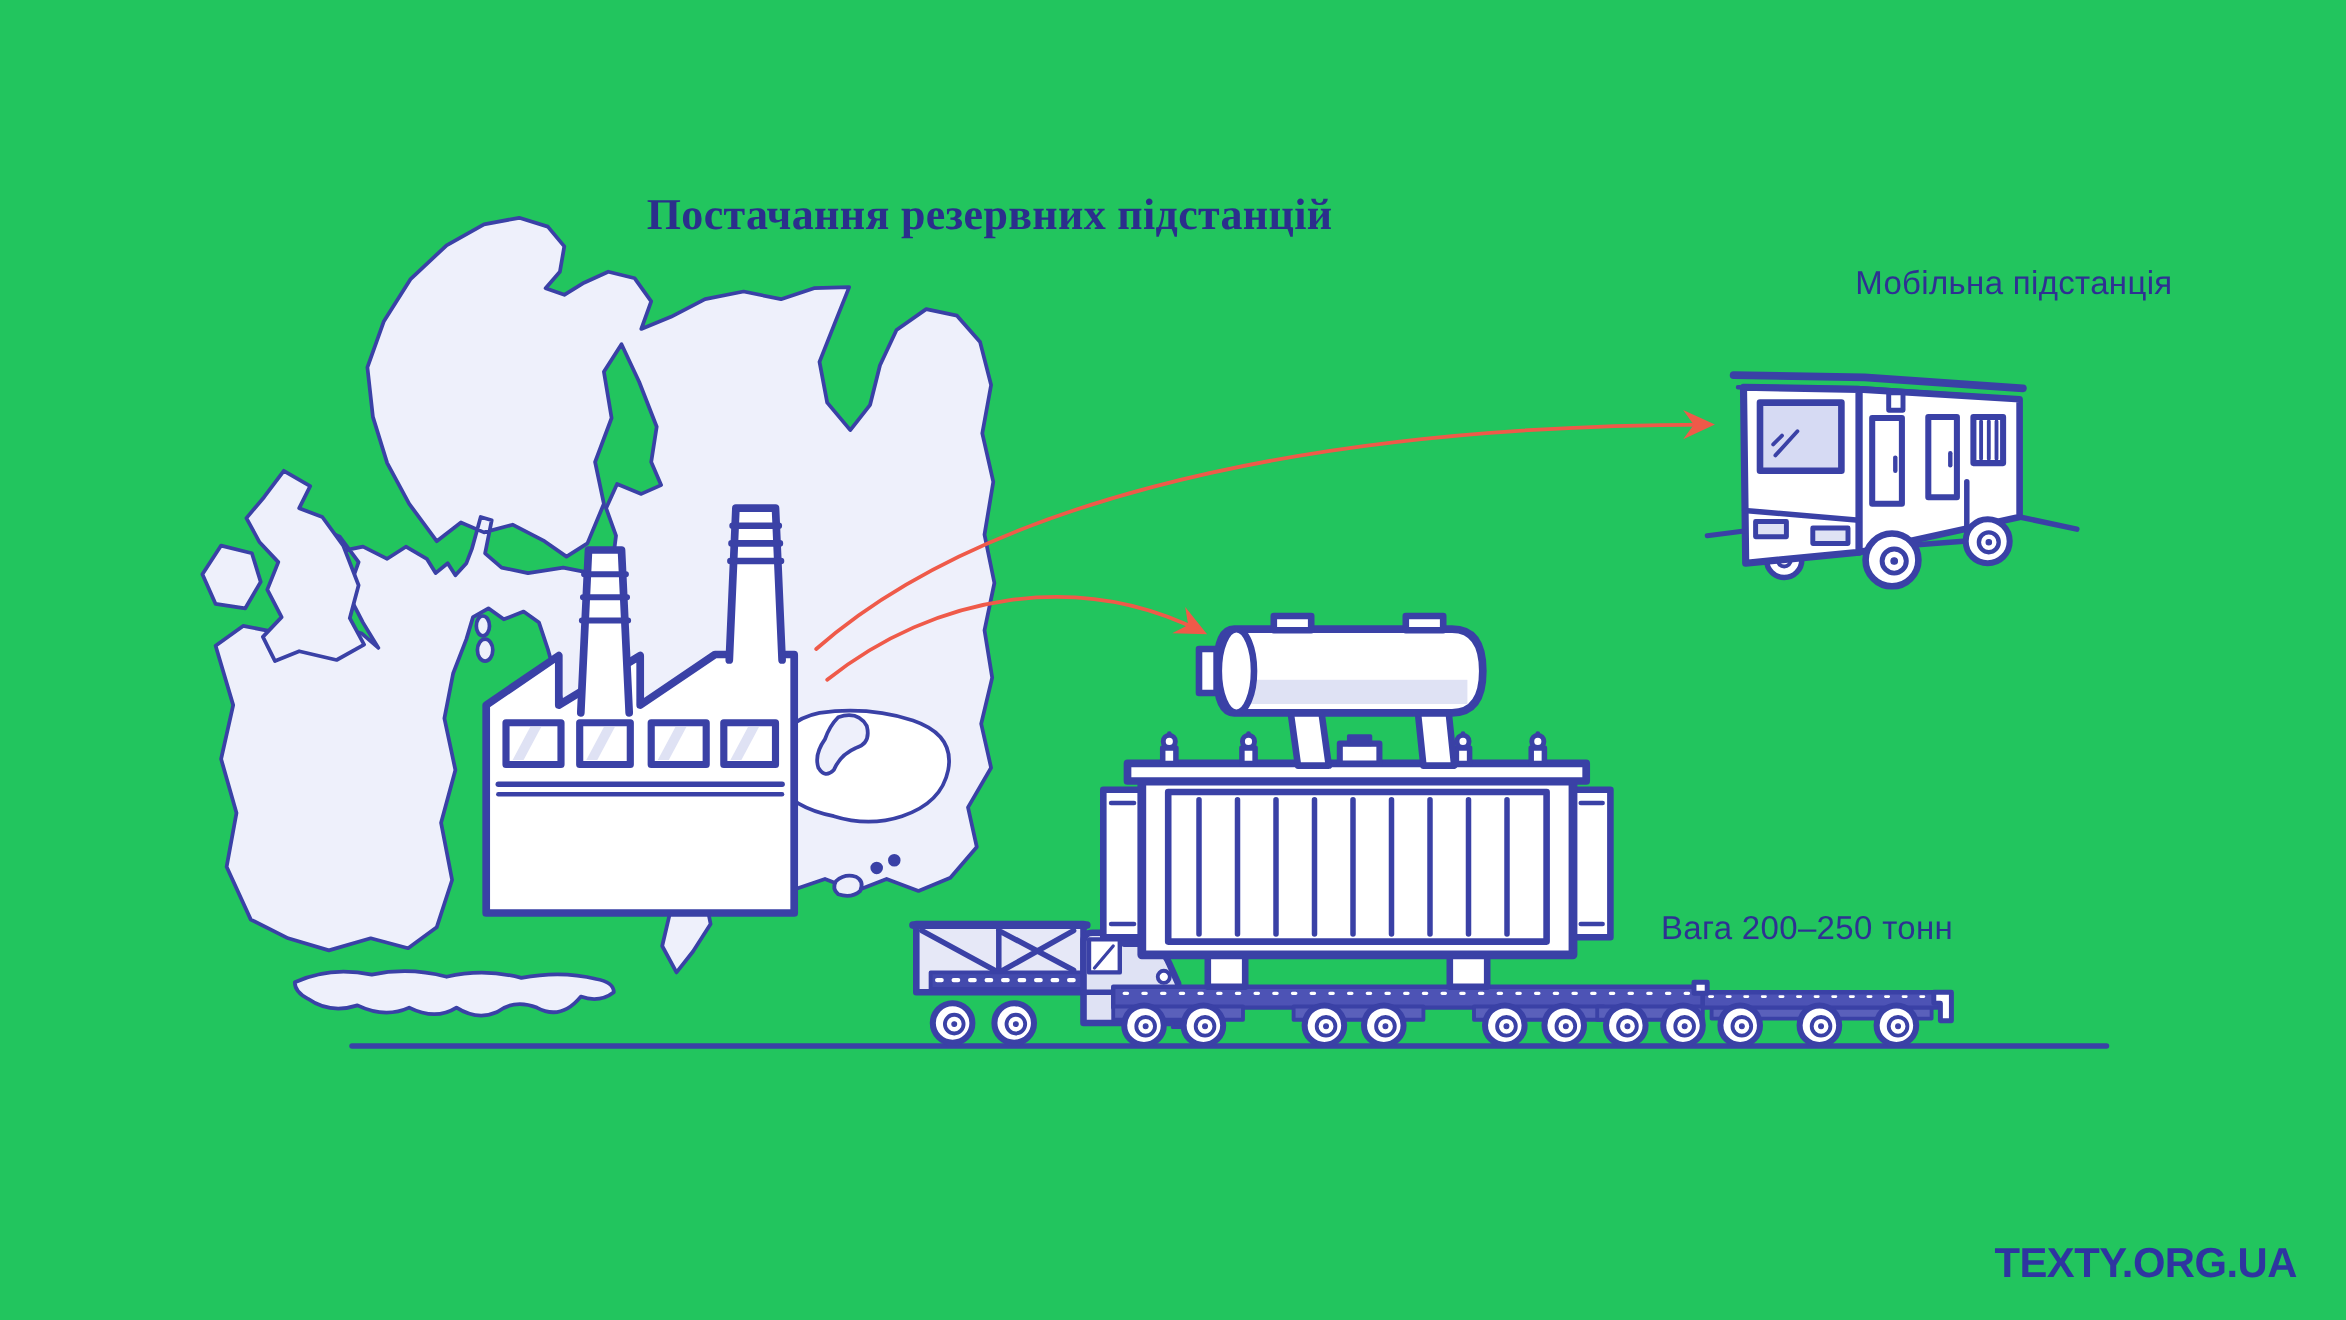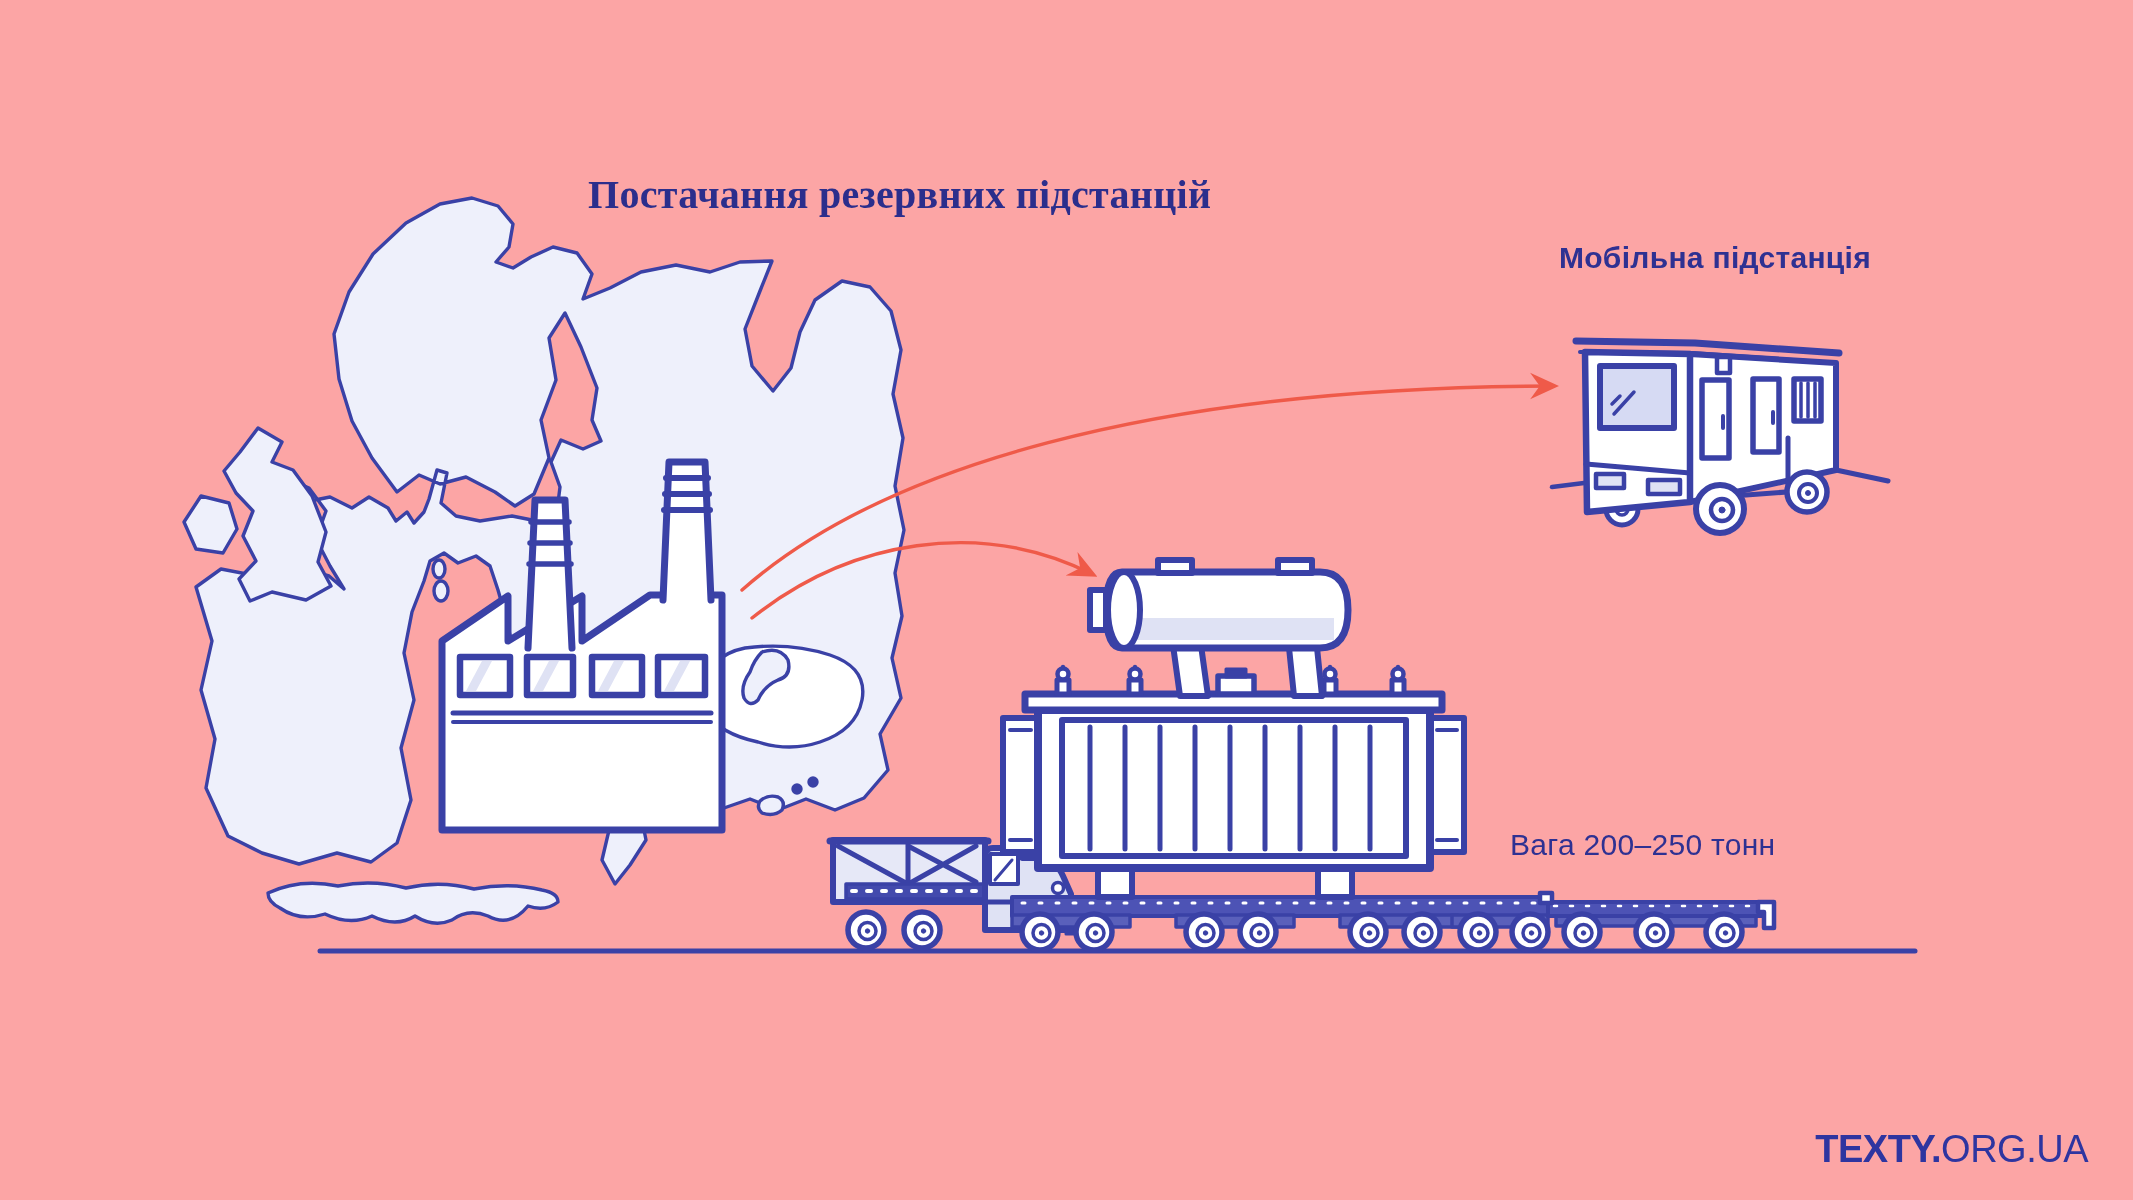--- a/index.html
+++ b/index.html
@@ -1,30 +1,30 @@
 <!DOCTYPE html>
 <html><head>
 <meta charset="utf-8">
 <style>
   html,body{margin:0;padding:0;background:#fff;}
-  .stage{position:relative;width:2133px;height:1200px;background:#fca5a5;overflow:hidden;
+  .stage{position:relative;width:2133px;height:1200px;background:#22c55e;overflow:hidden;
          font-family:"Liberation Sans", sans-serif;}
   .stage svg{position:absolute;left:0;top:0;}
   .page-title{position:absolute;left:588px;top:170px;margin:0;
       font-family:"Liberation Serif", serif;font-weight:700;font-size:40px;line-height:49px;
       color:#2b2e8c;letter-spacing:.3px;white-space:nowrap;}
   .lbl{position:absolute;color:#2e3192;font-size:30px;line-height:36px;white-space:nowrap;letter-spacing:.3px;}
-  .lbl-center{text-align:center;font-weight:bold;}
+  .lbl-center{text-align:right;}
   .mobile-label{left:1455px;top:240px;width:520px;}
   .waiting-label{left:930px;top:500px;}
   .weight-label{left:1510px;top:827px;}
   .platforms-label{left:788px;top:962px;}
   .brand{position:absolute;right:45px;top:1128px;font-size:38px;color:#2e35a0;letter-spacing:-0.5px;white-space:nowrap;}
   .brand b{font-weight:700;}
-  .brand span{font-weight:400;}
+  .brand span{font-weight:700;}
 </style>
 </head>
 <body>
 
 <div class="stage">
 
 <svg width="2133" height="1200" viewBox="0 0 2133 1200">
   <defs>
     <marker id="arrowhead" viewBox="0 0 12 12" refX="9.5" refY="6" markerWidth="8.5" markerHeight="8.5" orient="auto">
       <path d="M0,0.5 L12,6 L0,11.5 L4,6 Z" fill="#ef5a49"></path>

